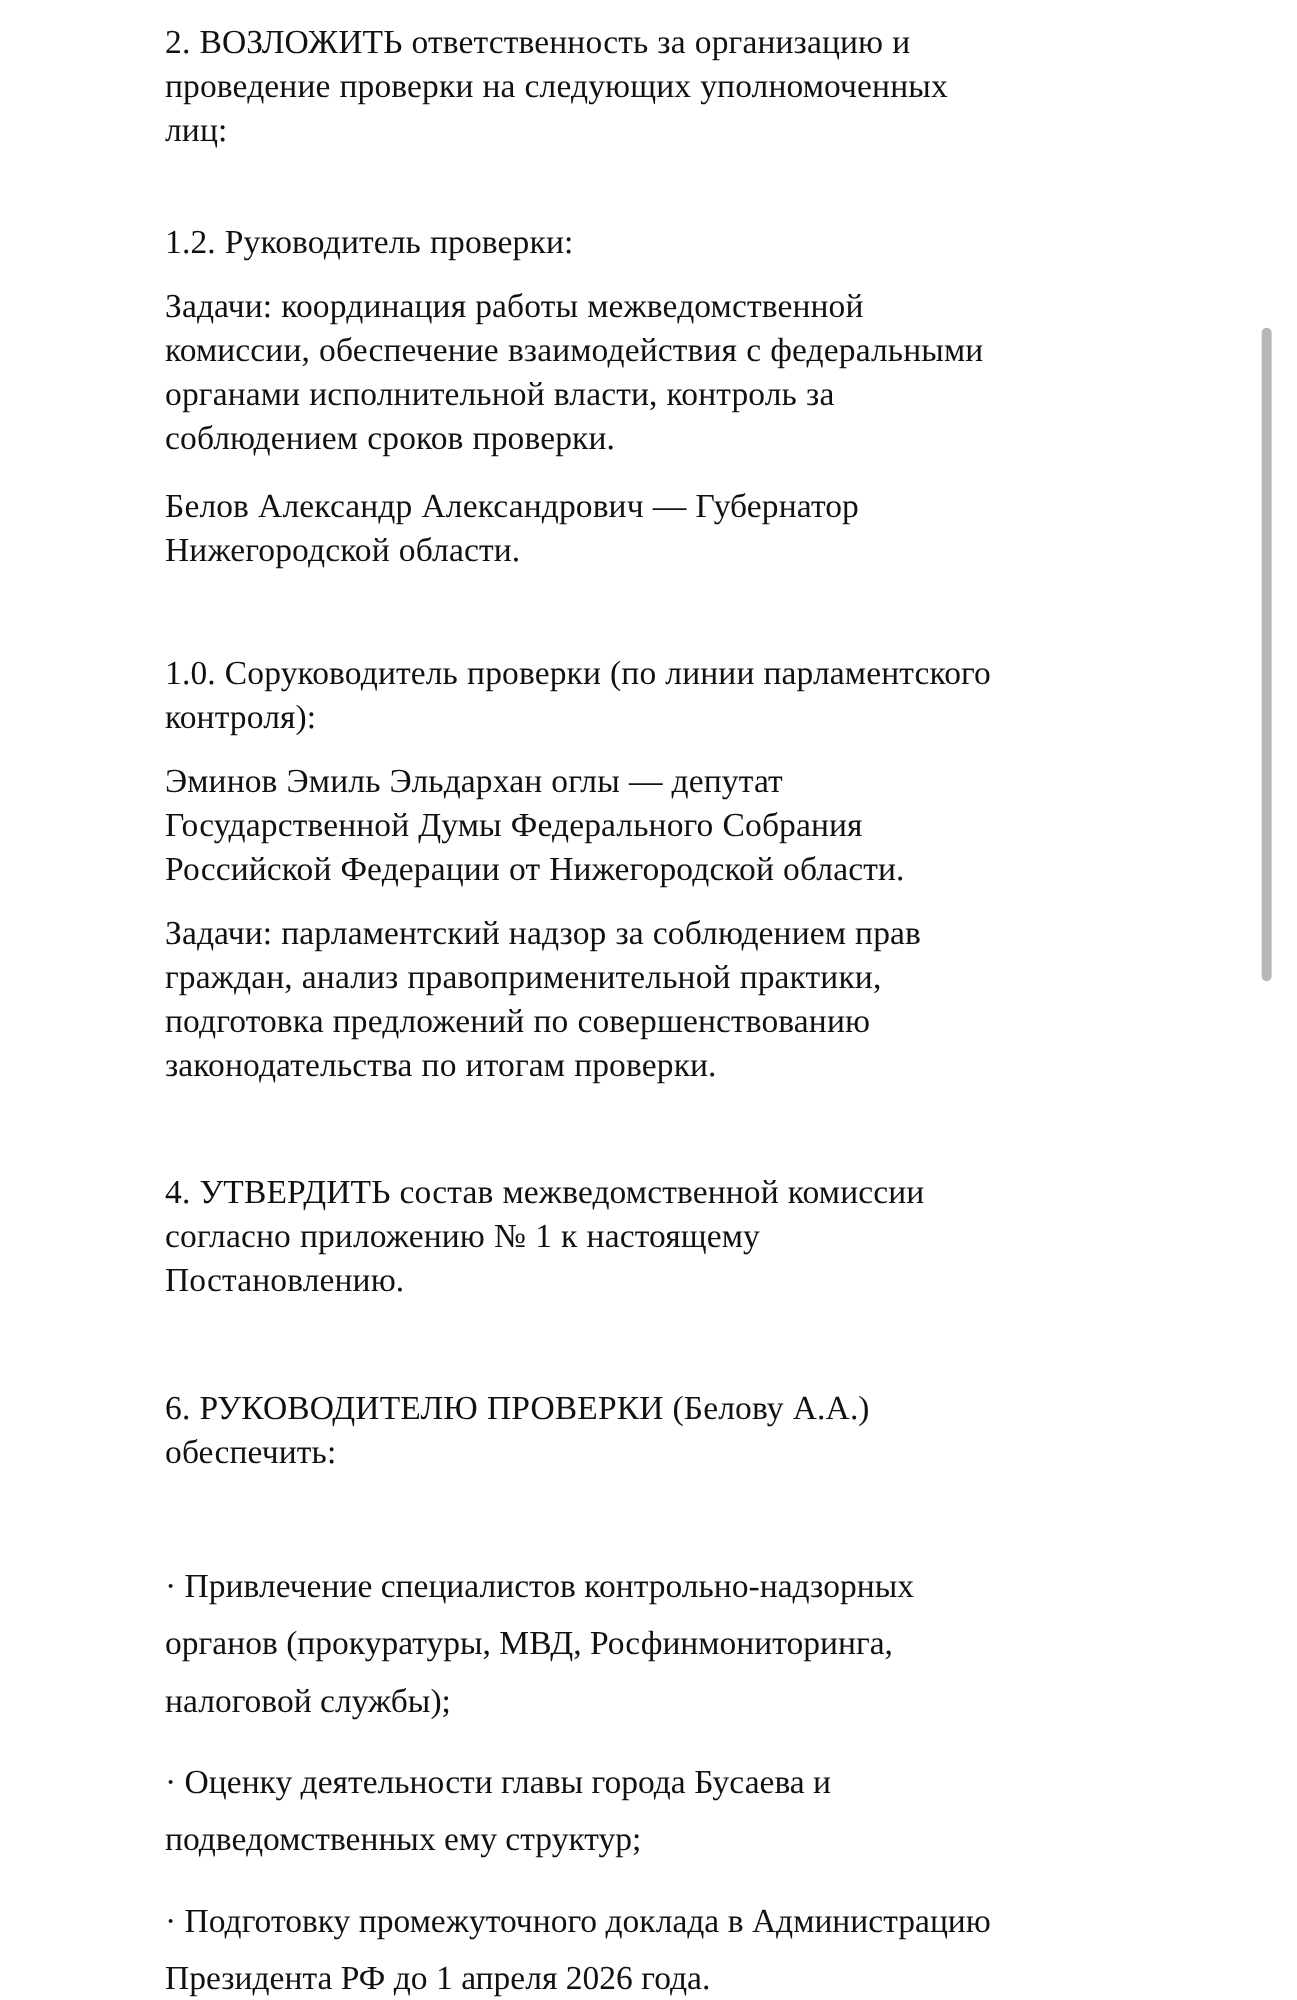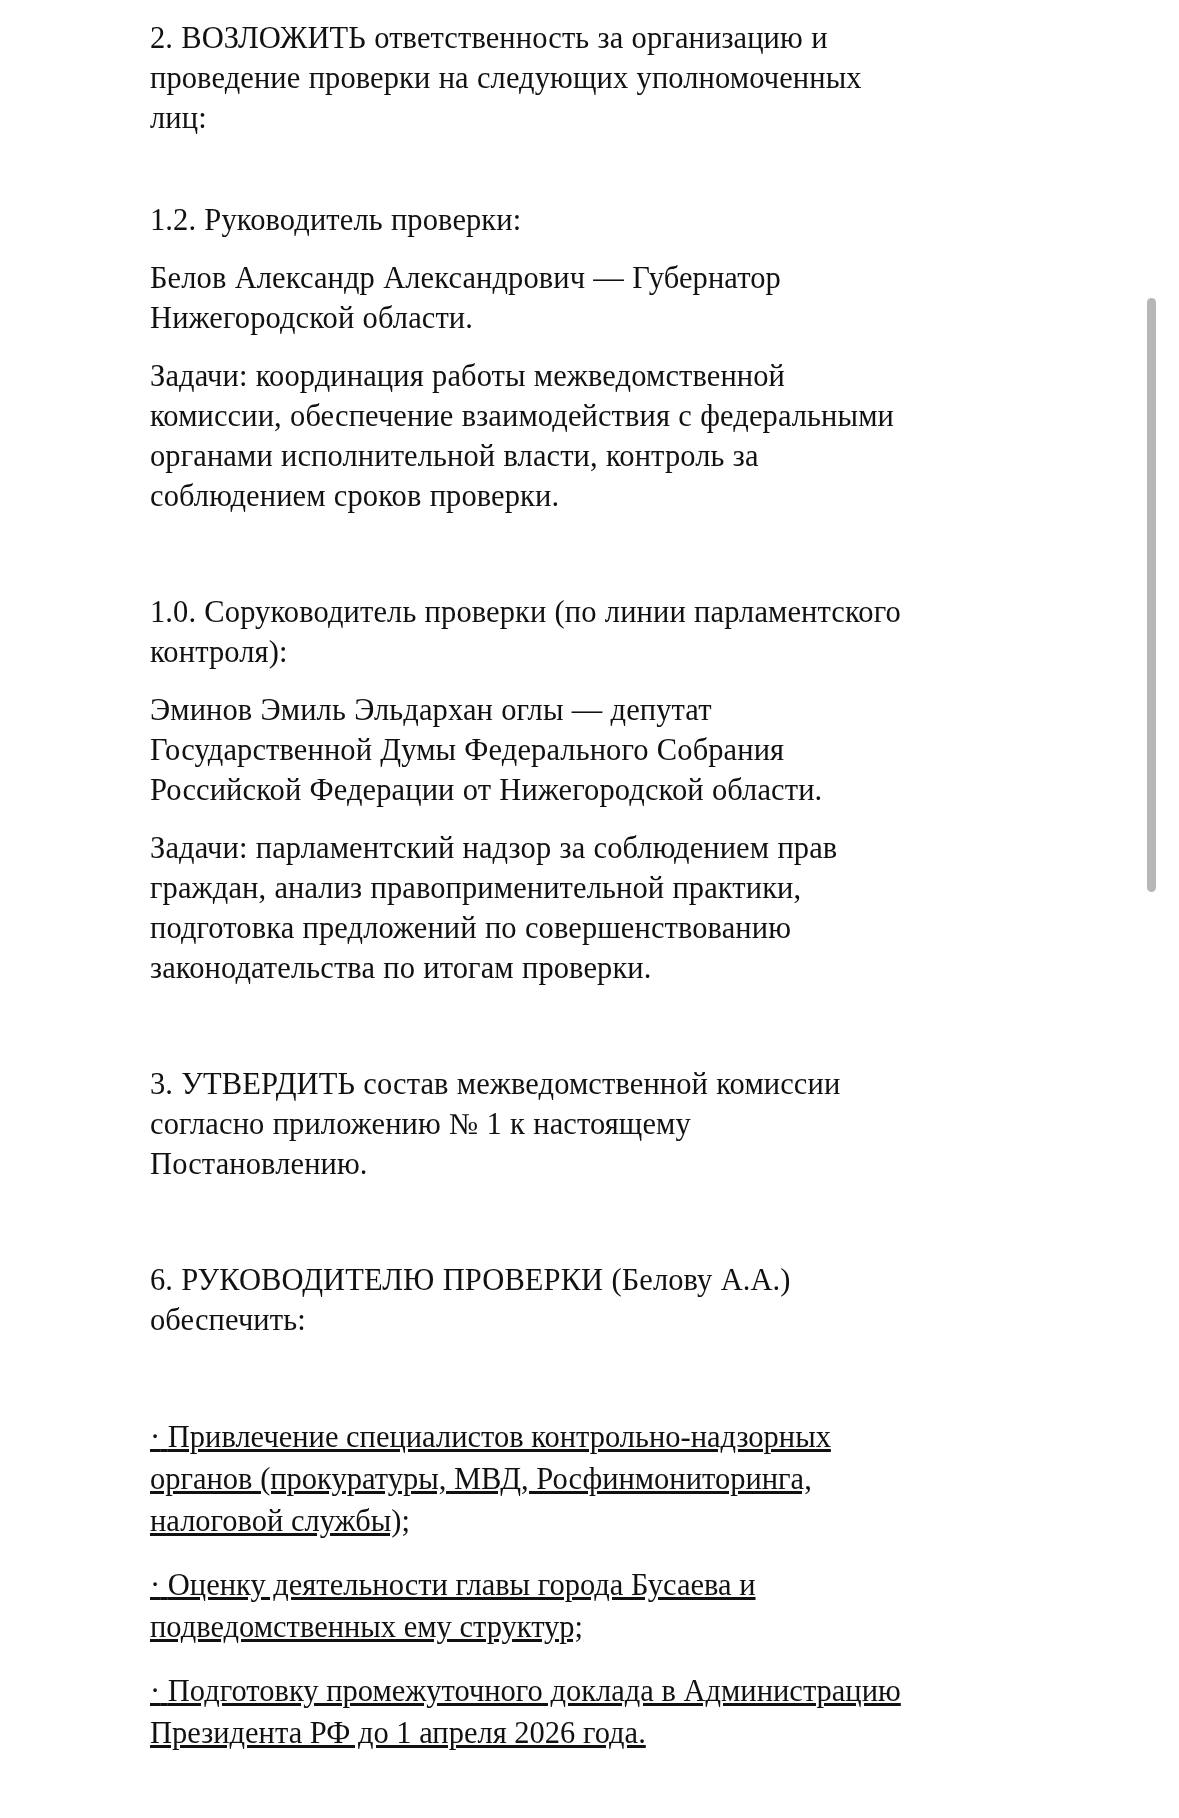--- a/index.html
+++ b/index.html
@@ -52,25 +52,24 @@
   .gap-lg { height: 54px; }
   .gap-md { height: 40px; }
 
   .bullet-list {
     margin: 0;
     padding: 0;
     list-style: none;
   }
   .bullet-item {
     font-size: 30.5px;
-    line-height: 42px;
+    line-height: 52px;
     margin: 0 0 22px 0;
     position: relative;
     padding-left: 0;
-    text-decoration: underline;
   }
   .bullet-dot {
     font-size: 30.5px;
   }
 
   
   #scrollbar-track {
     position: absolute;
     right: 10px;
     top: 0;
@@ -94,35 +93,35 @@
 <div id="doc-page">
 
   <div class="doc-body">
 
     <p class="para">2. ВОЗЛОЖИТЬ ответственность за организацию и проведение проверки на следующих уполномоченных лиц:</p>
 
     <div class="gap-md"></div>
 
     <p class="para tight">1.2. Руководитель проверки:</p>
 
+    <p class="para">Задачи: координация работы межведомственной комиссии, обеспечение взаимодействия с федеральными органами исполнительной власти, контроль за соблюдением сроков проверки.</p>
+
     <p class="para tight">Белов Александр Александрович — Губернатор Нижегородской области.</p>
-
-    <p class="para">Задачи: координация работы межведомственной комиссии, обеспечение взаимодействия с федеральными органами исполнительной власти, контроль за соблюдением сроков проверки.</p>
 
     <div class="gap-lg"></div>
 
     <p class="para tight">1.0. Соруководитель проверки (по линии парламентского контроля):</p>
 
     <p class="para tight">Эминов Эмиль Эльдархан оглы — депутат Государственной Думы Федерального Собрания Российской Федерации от Нижегородской области.</p>
 
     <p class="para">Задачи: парламентский надзор за соблюдением прав граждан, анализ правоприменительной практики, подготовка предложений по совершенствованию законодательства по итогам проверки.</p>
 
     <div class="gap-lg"></div>
 
-    <p class="para">3. УТВЕРДИТЬ состав межведомственной комиссии согласно приложению № 1 к настоящему Постановлению.</p>
+    <p class="para">4. УТВЕРДИТЬ состав межведомственной комиссии согласно приложению № 1 к настоящему Постановлению.</p>
 
     <div class="gap-lg"></div>
 
     <p class="para">6. РУКОВОДИТЕЛЮ ПРОВЕРКИ (Белову А.А.) обеспечить:</p>
 
     <div class="gap-lg"></div>
 
     <ul class="bullet-list">
       <li class="bullet-item"><span class="bullet-dot">·</span> <span>Привлечение специалистов контрольно-надзорных органов (прокуратуры, МВД, Росфинмониторинга, налоговой службы);</span></li>
       <li class="bullet-item"><span class="bullet-dot">·</span> <span>Оценку деятельности главы города Бусаева и подведомственных ему структур;</span></li>

